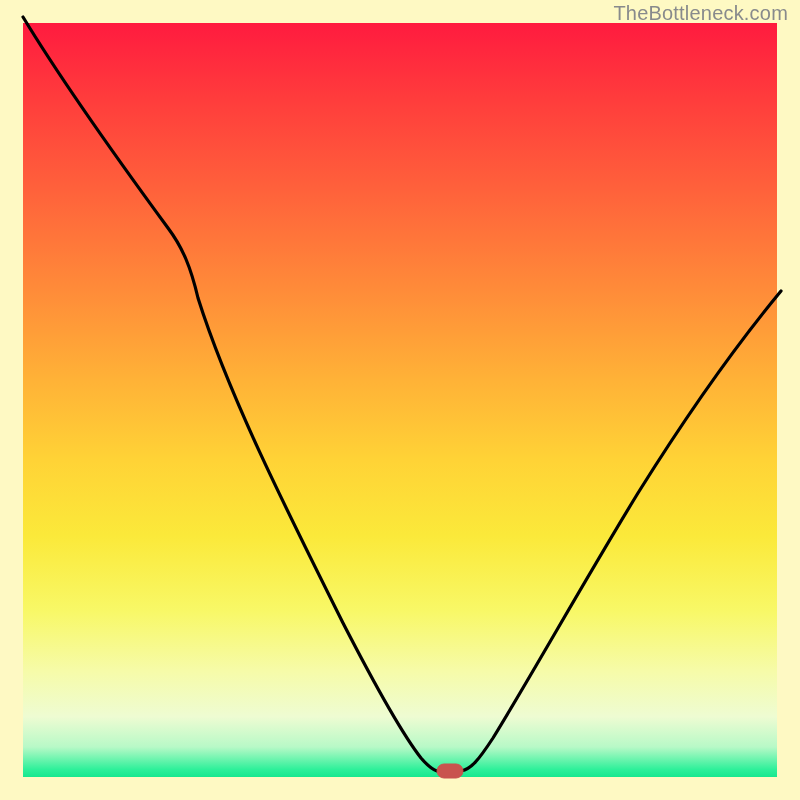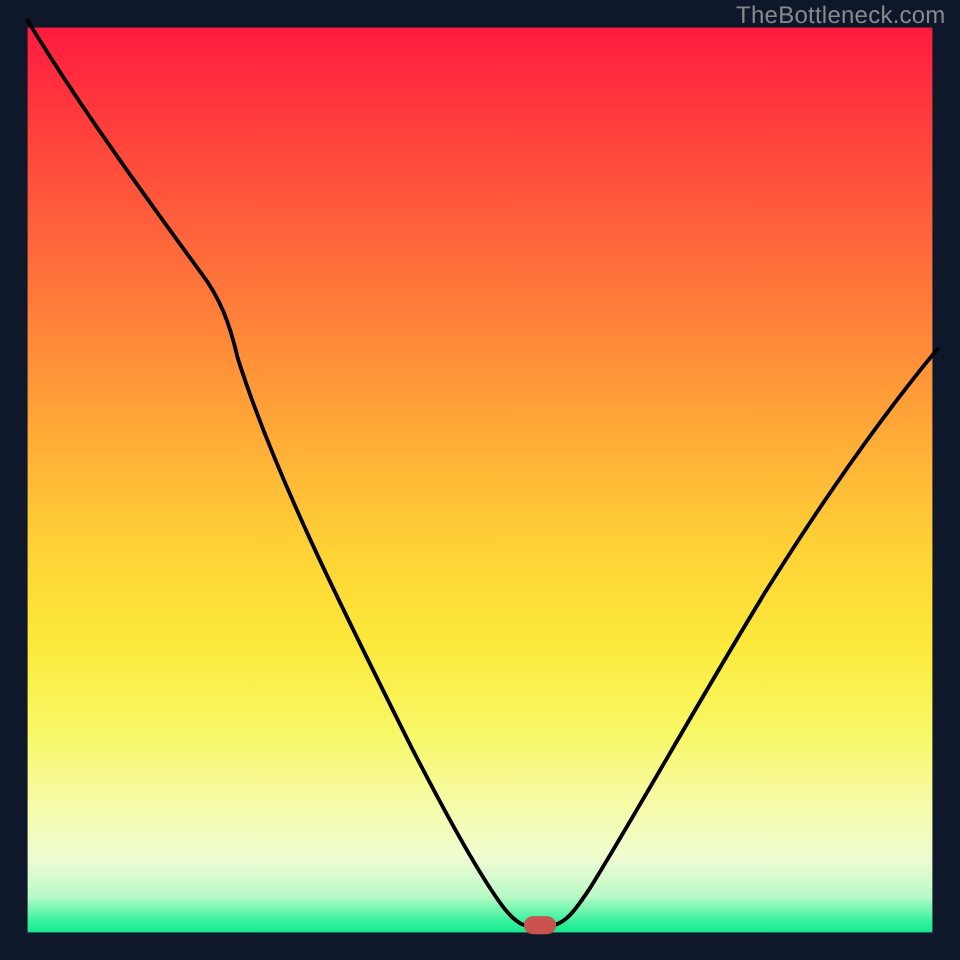--- a/index.html
+++ b/index.html
@@ -8,21 +8,21 @@
     width: 800px;
     height: 800px;
     background: #000;
     overflow: hidden;
     font-family: Arial, Helvetica, sans-serif;
   }
   .frame {
     position: relative;
     width: 800px;
     height: 800px;
-    background: #0f172a;
+    background: #fef9c3;
   }
   .watermark {
     position: absolute;
     top: 2px;
     right: 12px;
     color: #888a8c;
     font-size: 20px;
     font-weight: 500;
     letter-spacing: 0.2px;
     z-index: 10;

